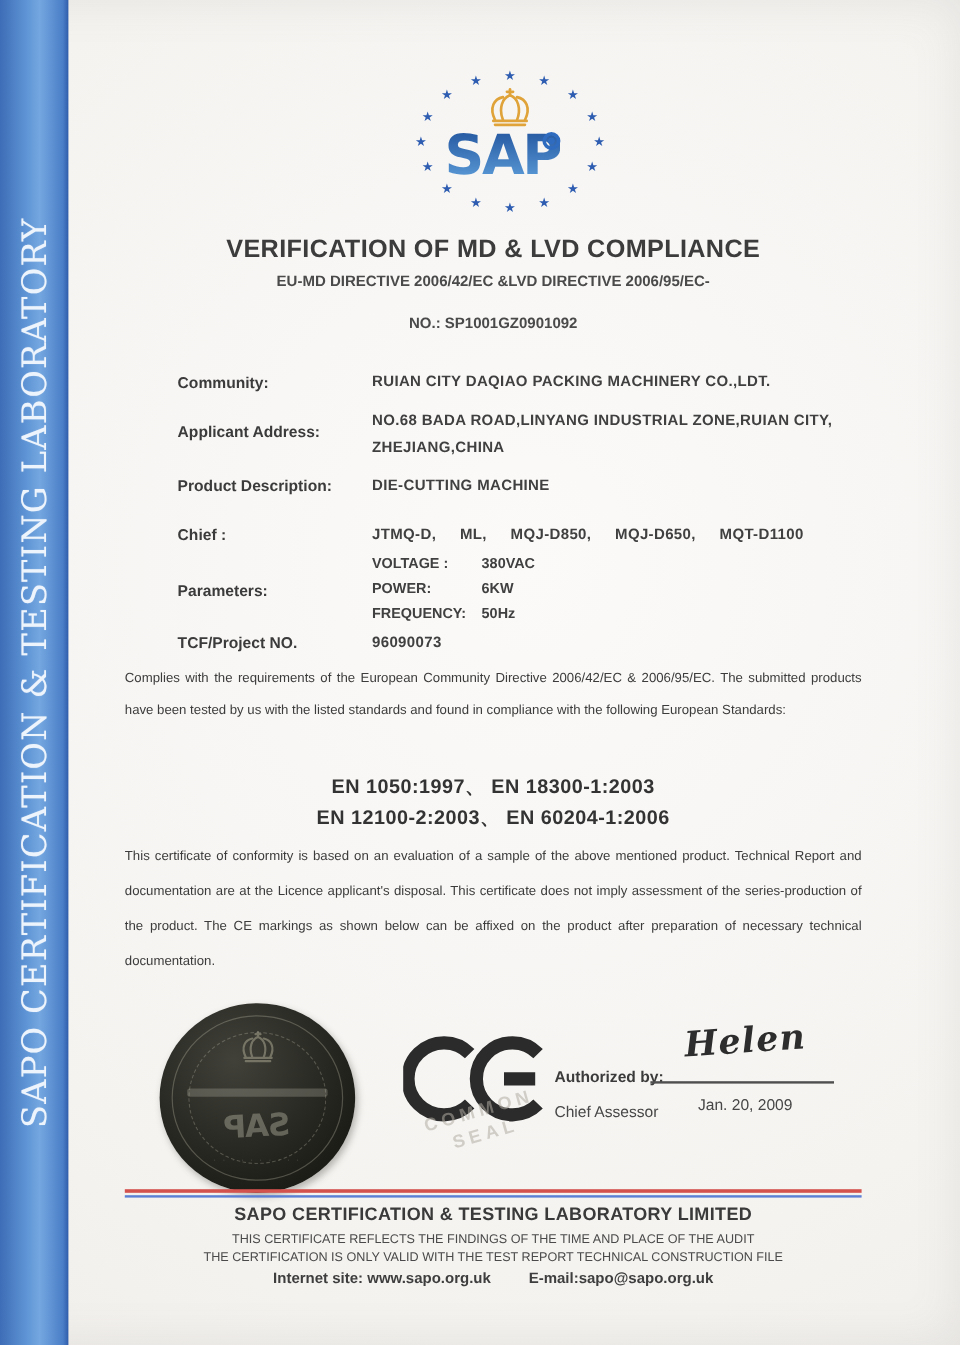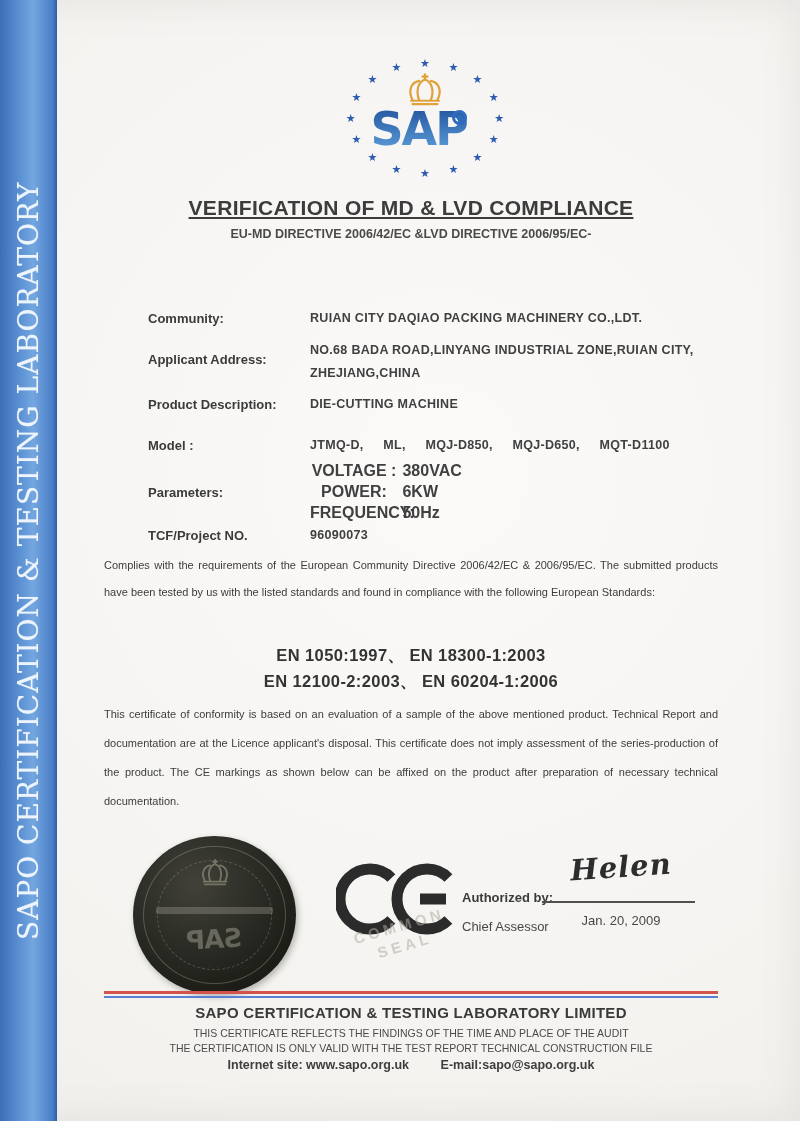--- a/index.html
+++ b/index.html
@@ -44,21 +44,21 @@
   
   .center-band { position:absolute; left:104px; width:614px; text-align:center; }
   .title { top:196px; font-size:21px; font-weight:700; color:#3c3c3c; letter-spacing:.3px; }
   .directive { top:227px; font-size:12.5px; font-weight:700; color:#4a4a4a; }
   .certno { top:262px; font-size:12.5px; font-weight:700; color:#4a4a4a; }
 
   
   .lbl { position:absolute; left:148px; font-size:13px; font-weight:700; color:#3b3b3b; }
   .val { position:absolute; left:310px; font-size:12.5px; font-weight:700; color:#404040; letter-spacing:.3px; }
   .val-model { word-spacing:16px; }
-  .param-row { position:absolute; left:310px; font-size:16px; font-weight:700; color:#404040;text-align:center; }
+  .param-row { position:absolute; left:310px; font-size:12px; font-weight:700; color:#404040; }
   .param-name { display:inline-block; width:88px; }
 
   
   .para { position:absolute; left:104px; width:614px; text-align:justify; font-size:11px; color:#3c3c3c; }
   .para-1 { top:552px; line-height:27px; }
   .para-2 { top:700px; line-height:29px; }
   .std { position:absolute; left:104px; width:614px; text-align:center; font-weight:700; font-size:16.5px; color:#333; letter-spacing:.4px; }
 
   
   .seal {
@@ -141,33 +141,34 @@
         <path d="M30,9 c-9,3 -13,15 -8,28"></path>
         <path d="M30,9 c9,3 13,15 8,28"></path>
         <path d="M11,38 h38"></path>
           <path d="M13,42.5 h34"></path>
       </g>
     </svg>
     <div class="logo-text">SAP</div>
     <div class="logo-ball"></div>
   </div>
 
-  <div class="center-band title" style="position:absolute;text-decoration:underline;">VERIFICATION OF MD &amp; LVD COMPLIANCE</div>
+  <div class="center-band title" style="position:absolute;">VERIFICATION OF MD &amp; LVD COMPLIANCE</div>
   <div class="center-band directive" style="position:absolute;">EU-MD DIRECTIVE 2006/42/EC &amp;LVD DIRECTIVE 2006/95/EC-</div>
+  <div class="center-band certno" style="position:absolute;">NO.: SP1001GZ0901092</div>
 
   <div class="lbl" style="top:311px;">Community:</div>
   <div class="val" style="top:311px;">RUIAN CITY DAQIAO PACKING MACHINERY CO.,LDT.</div>
 
   <div class="lbl" style="top:352px;">Applicant Address:</div>
   <div class="val" style="top:339px;width:420px;line-height:23px;">NO.68 BADA ROAD,LINYANG INDUSTRIAL ZONE,RUIAN CITY, ZHEJIANG,CHINA</div>
 
   <div class="lbl" style="top:397px;">Product Description:</div>
   <div class="val" style="top:397px;">DIE-CUTTING MACHINE</div>
 
-  <div class="lbl" style="top:438px;">Model :</div>
+  <div class="lbl" style="top:438px;">Chief :</div>
   <div class="val val-model" style="top:438px;">JTMQ-D, ML, MQJ-D850, MQJ-D650, MQT-D1100</div>
 
   <div class="lbl" style="top:485px;">Parameters:</div>
   <div class="param-row" style="top:462px;">
     <span class="param-name">VOLTAGE :</span>
     <span>380VAC</span>
   </div>
   <div class="param-row" style="top:483px;">
     <span class="param-name">POWER:</span>
     <span>6KW</span>

